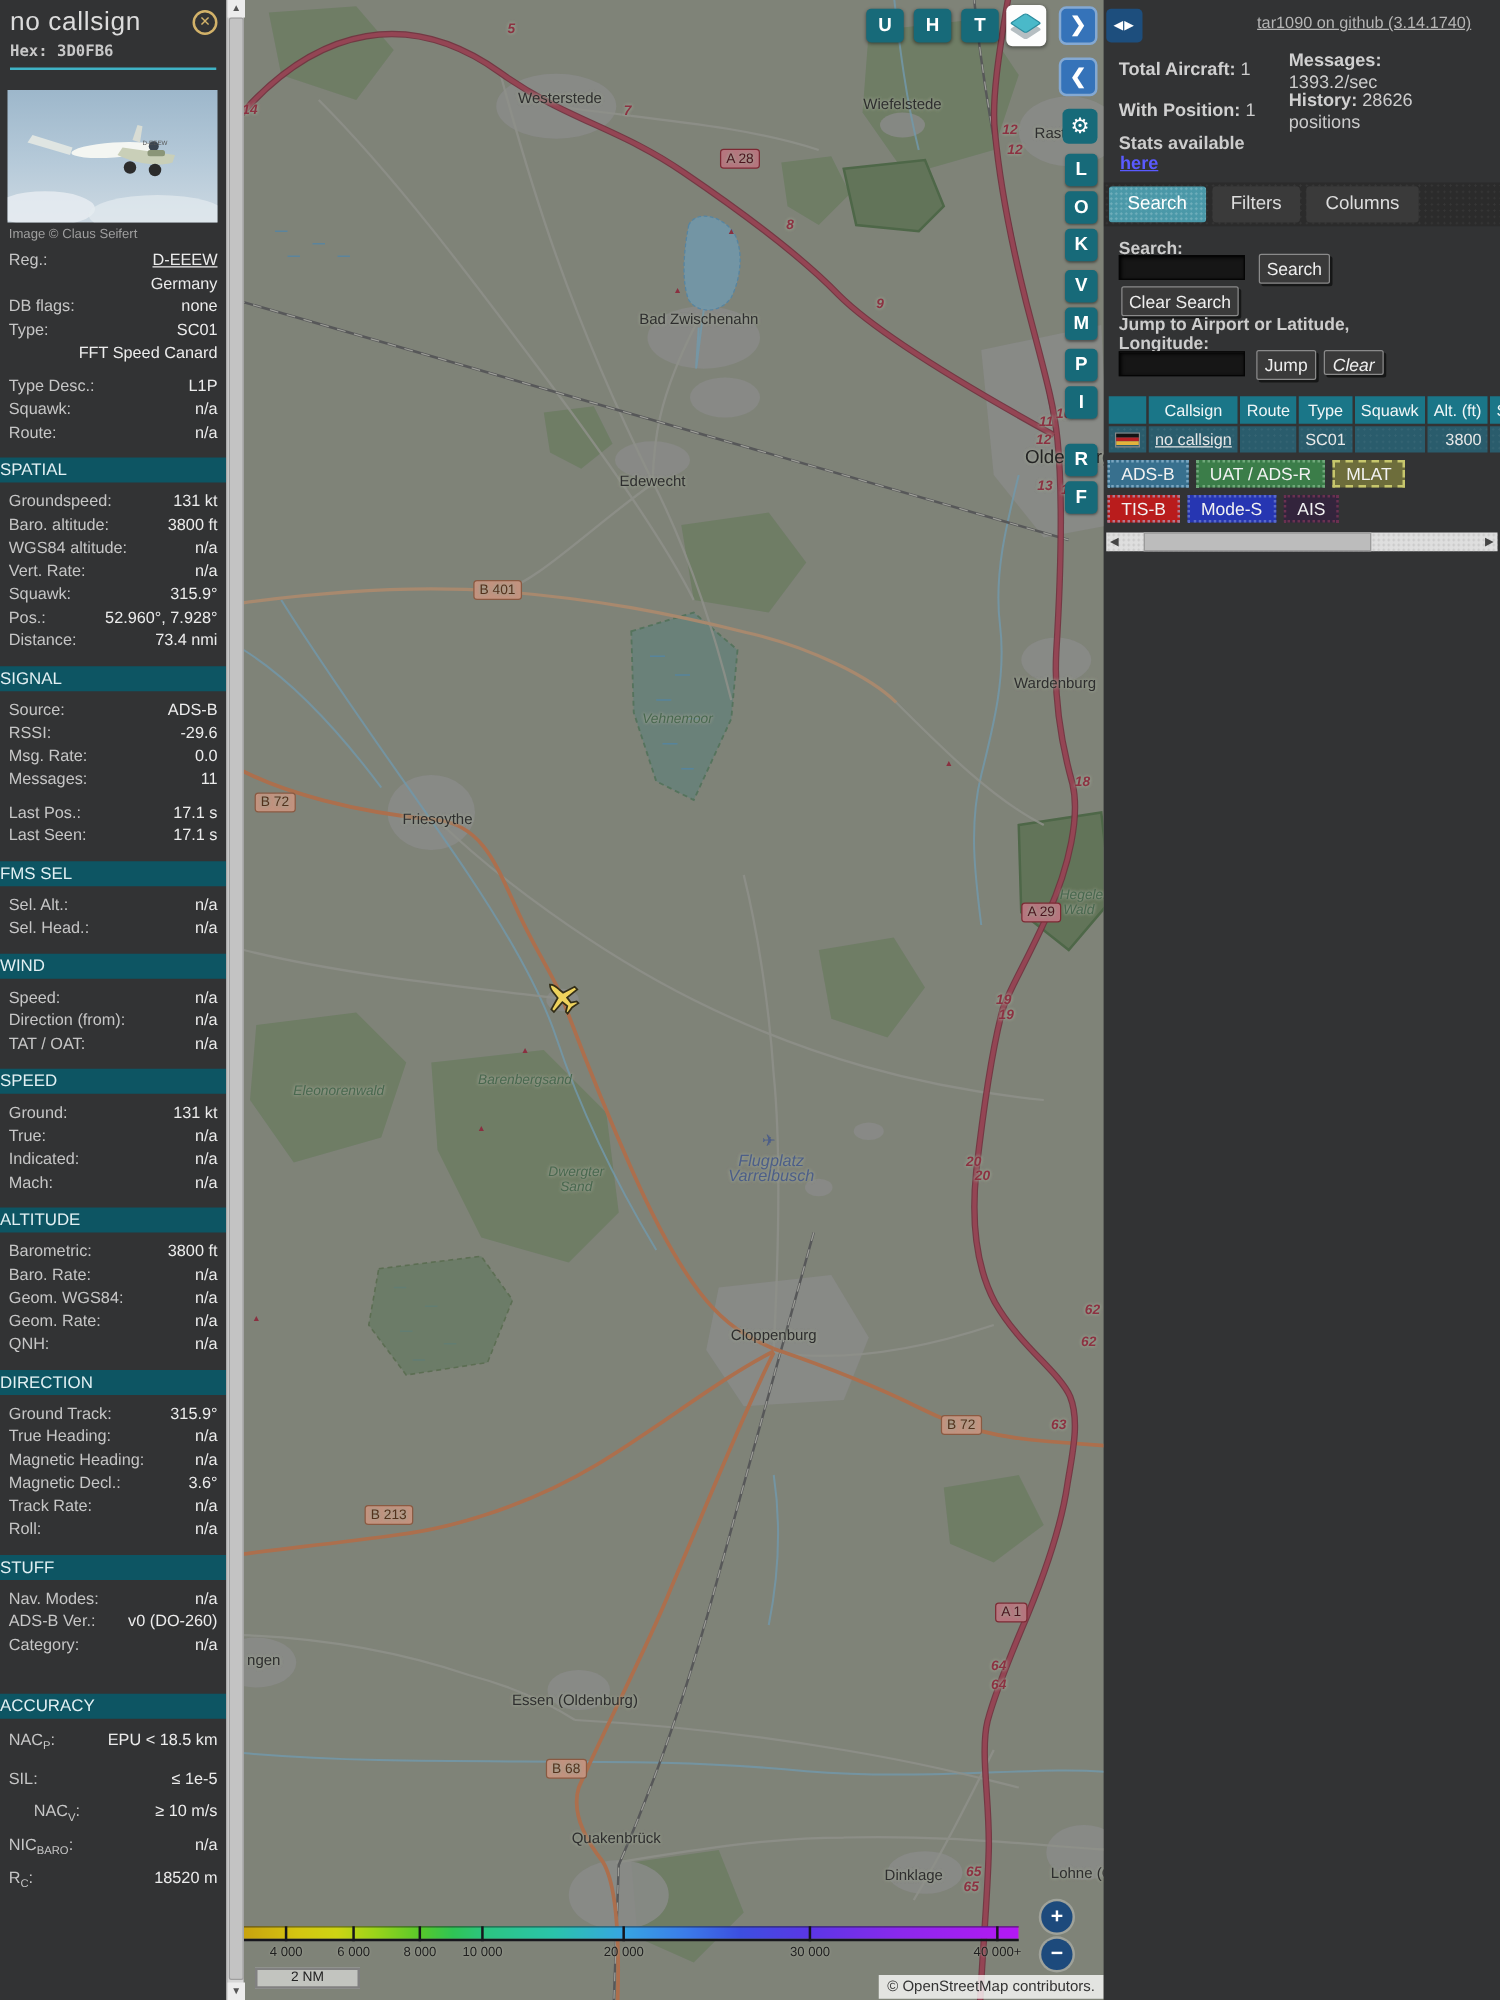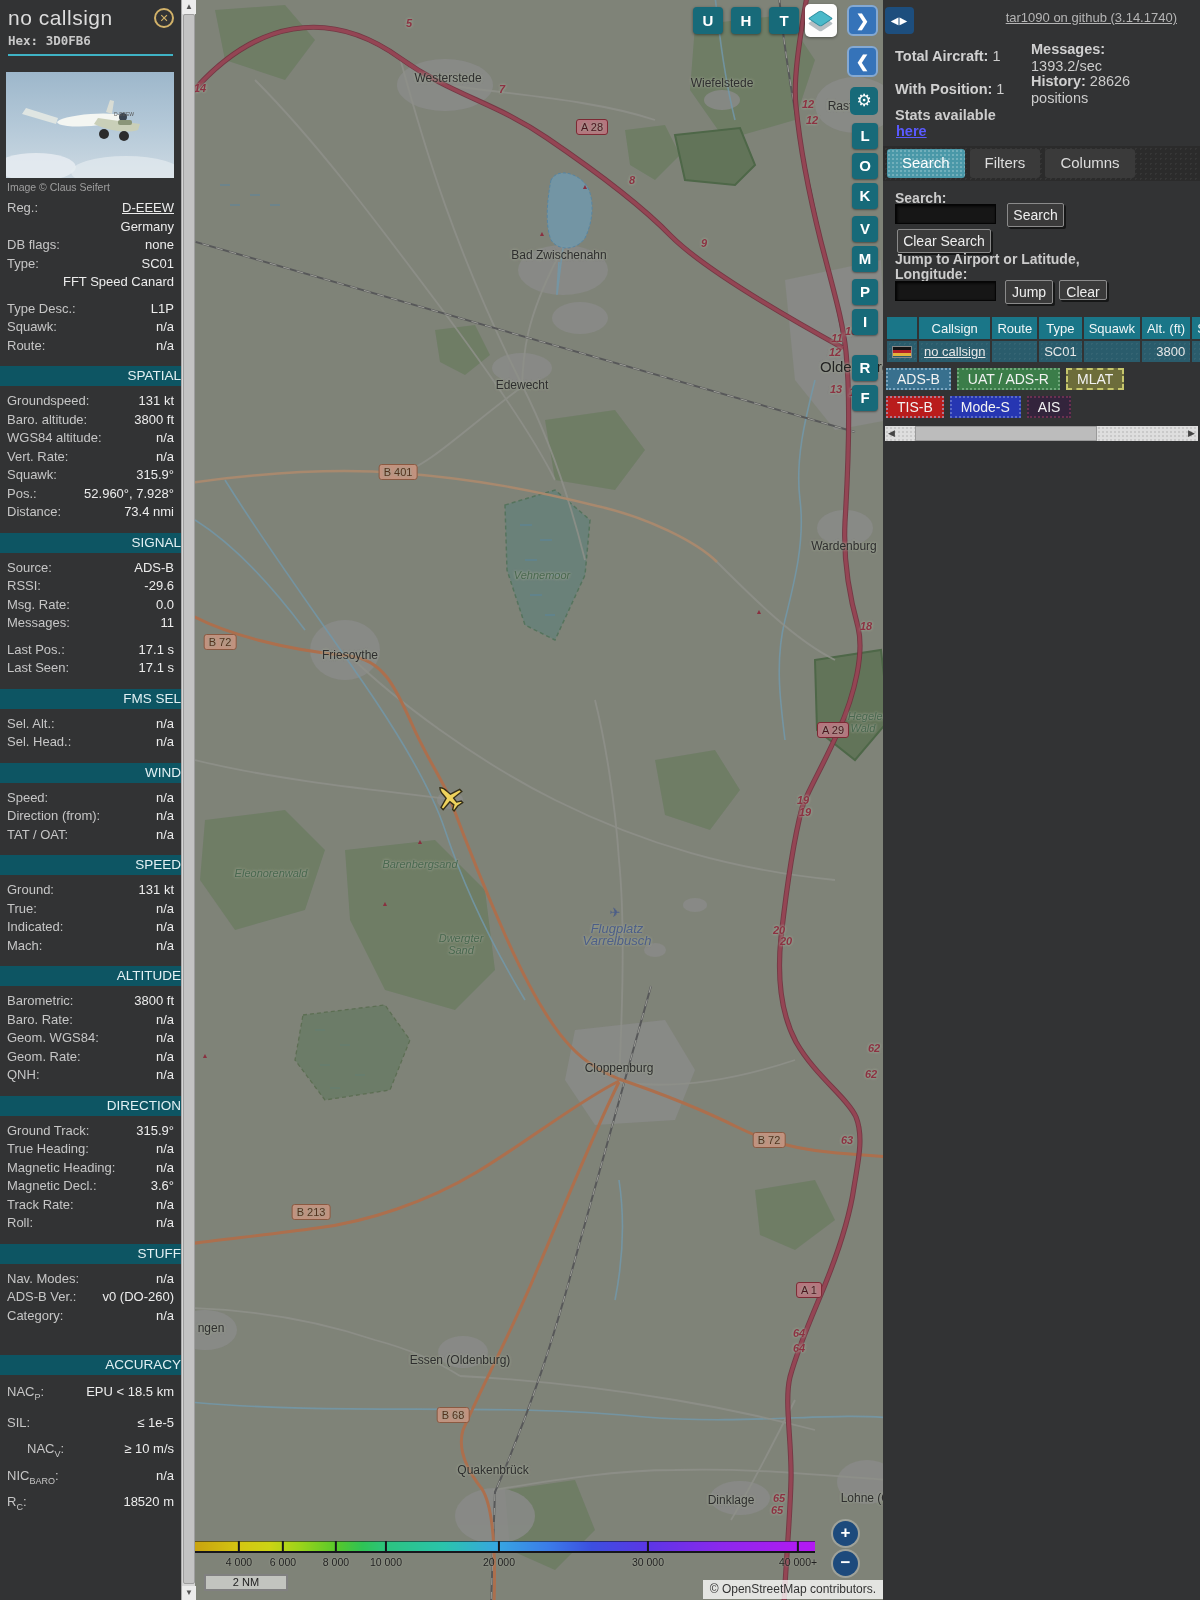--- a/index.html
+++ b/index.html
@@ -22,21 +22,21 @@
   #photo svg { display:block; }
   #photo-credit { font-size:10.5px; color:#9f9f9f; margin:3px 7px 6px 7px; }
   .inforows { padding:0 7px; }
   .row { display:flex; justify-content:space-between; line-height:18.5px;
     font-size:13px; }
   .row .lab { color:#c6c6c6; white-space:nowrap; }
   .row .val { color:#ececec; text-align:right; white-space:nowrap; }
   .row.gap { margin-top:8px; }
   .row.gap-sm { margin-top:4px; }
   .val.link { text-decoration:underline; cursor:pointer; }
-  .sec-h { background:#0d5563; color:#e2f0f3; text-align:right; font-size:13.5px;
+  .sec-h { background:#0d5563; color:#e2f0f3; text-align:left; font-size:13.5px;
     line-height:20px; margin:11px 0 6px 0; }
   .section.pre-gap .sec-h { margin-top:30px; }
   sub { font-size:9px; }
   #sb-note { margin-top:24px; text-align:center; color:#b9b9b9; font-size:13px;
     padding:0 3px; line-height:19px; }
 
   
   #sb-scroll { position:absolute; left:181px; top:0; width:14px; height:1600px;
     background:#d6d6d6; z-index:31; border-left:1px solid #a8a8a8; }
   #sb-scroll .arrowbox { position:absolute; left:0; width:14px; height:14px;
@@ -145,21 +145,21 @@
   #search-input { position:absolute; left:12px; top:204px; }
   .pbtn { position:absolute; background:#3a3a3a; color:#eee; border:1px solid #8a8a8a;
     border-radius:2px; font-size:14px; text-align:center;
     box-shadow:2px 2px 0 rgba(0,0,0,.55); cursor:pointer; }
   #search-btn { left:124px; top:203px; width:57px; height:24px; line-height:22px; }
   #clearsearch-btn { left:14px; top:229px; width:94px; height:24px; line-height:22px; }
   #jump-label { position:absolute; left:12px; top:252px; width:230px; font-size:14px;
     font-weight:bold; line-height:15px; }
   #jump-input { position:absolute; left:12px; top:281px; }
   #jump-btn { left:122px; top:280px; width:48px; height:24px; line-height:22px; }
-  #clear-btn { left:176px; top:280px; width:48px; height:20px; line-height:22px; }
+  #clear-btn { left:176px; top:280px; width:48px; height:20px; line-height:22px;font-style:italic; }
 
   #actable { position:absolute; left:2px; top:315px; border-collapse:separate;
     border-spacing:2px; }
   #actable th { background:#1a7688; color:#f0f6f7; font-size:13px; font-weight:normal;
     height:22px; padding:0 5px; white-space:nowrap; }
   #actable td { background:#2a5c6c; color:#e8e8e8; font-size:13px; height:21px;
     padding:0 5px; white-space:nowrap;
     background-image:radial-gradient(rgba(255,255,255,.05) 1px, transparent 1px);
     background-size:5px 5px; }
   #actable .c-flag { width:24px; } #actable .c-callsign { width:90px; }
@@ -766,21 +766,21 @@
 
         <div class="letter-btn gap-lg">R</div>
 
         <div class="letter-btn">F</div>
       </div>
   </div>
 
   <div id="alt-bar" style="background: linear-gradient(to right, rgb(201, 163, 15) 0%, rgb(212, 197, 17) 7%, rgb(205, 212, 20) 12%, rgb(154, 212, 26) 17%, rgb(85, 200, 44) 23%, rgb(47, 196, 85) 27%, rgb(44, 196, 128) 31%, rgb(42, 196, 171) 40%, rgb(55, 165, 226) 49%, rgb(59, 124, 233) 57%, rgb(60, 79, 224) 64%, rgb(91, 54, 230) 73%, rgb(140, 40, 236) 85%, rgb(174, 27, 242) 97%, rgb(180, 24, 244) 100%);"></div>
   <div id="alt-ticks">
 
-      <span class="alt-tick" style="left: 44px;">
+      <span class="alt-tick" style="left: 34px;">
         <i class="line"></i>
         <b class="txt">4 000</b>
       </span>
 
       <span class="alt-tick" style="left: 88px;">
         <i class="line"></i>
         <b class="txt">6 000</b>
       </span>
 
       <span class="alt-tick" style="left: 141px;">

